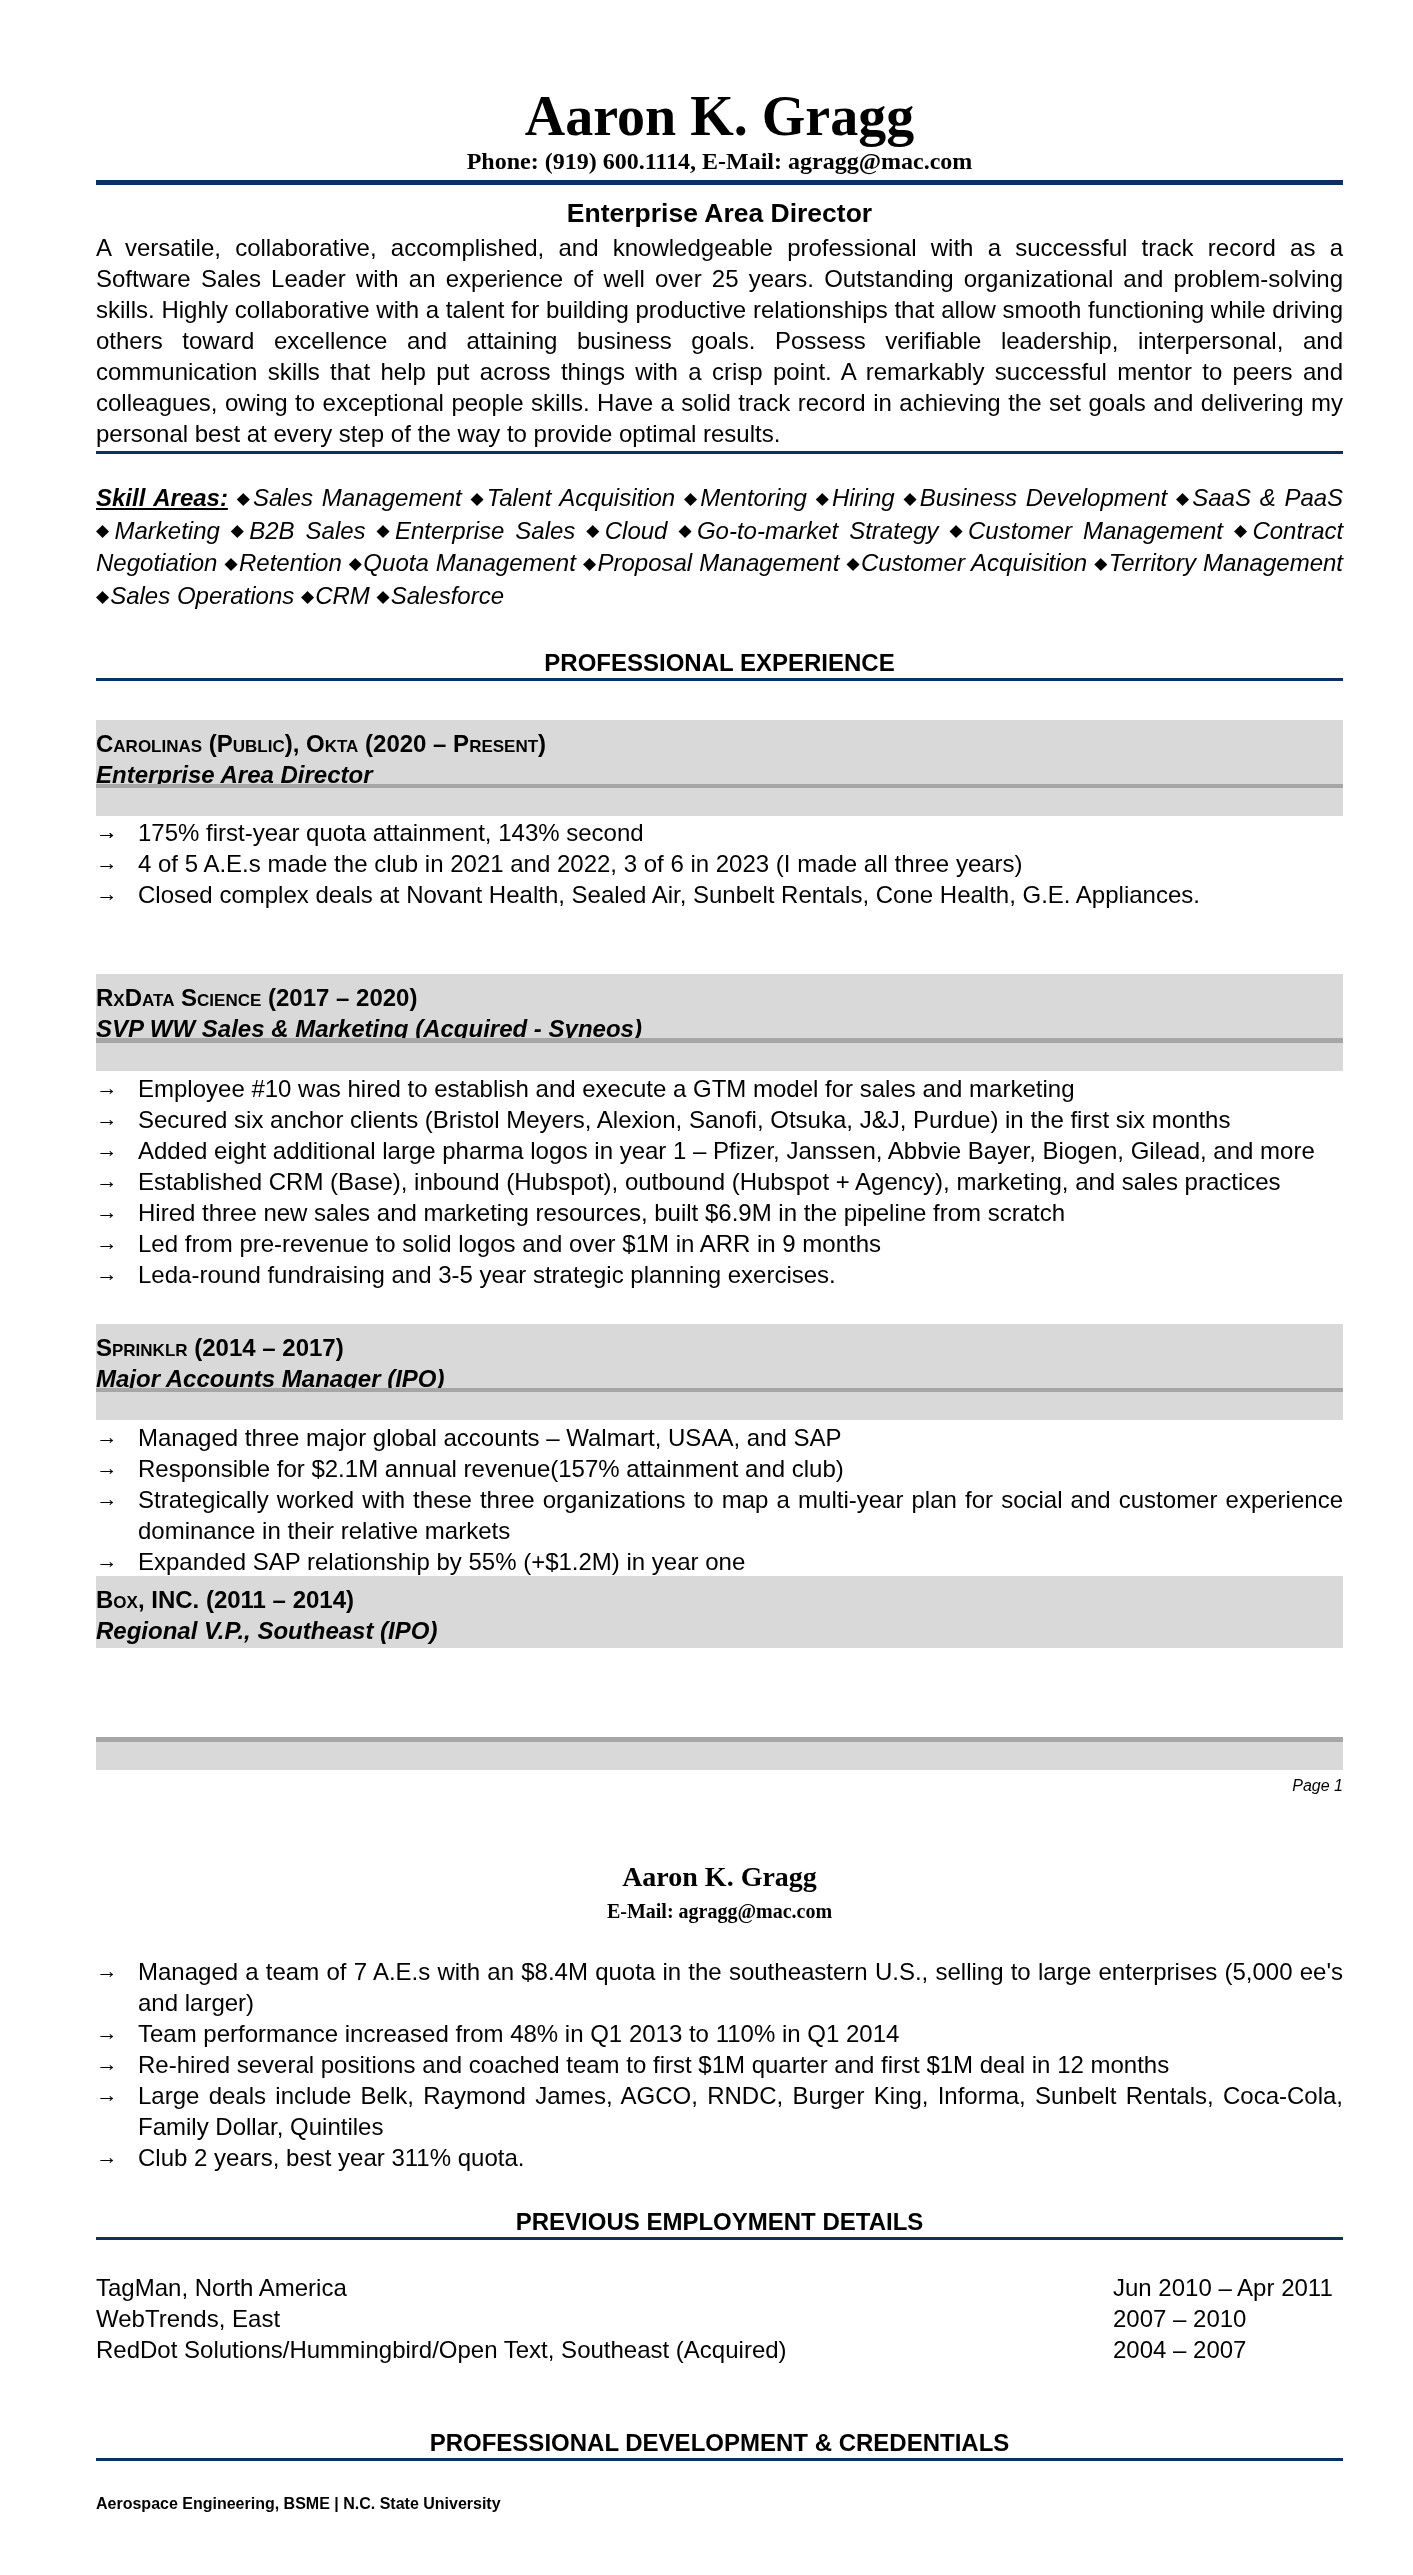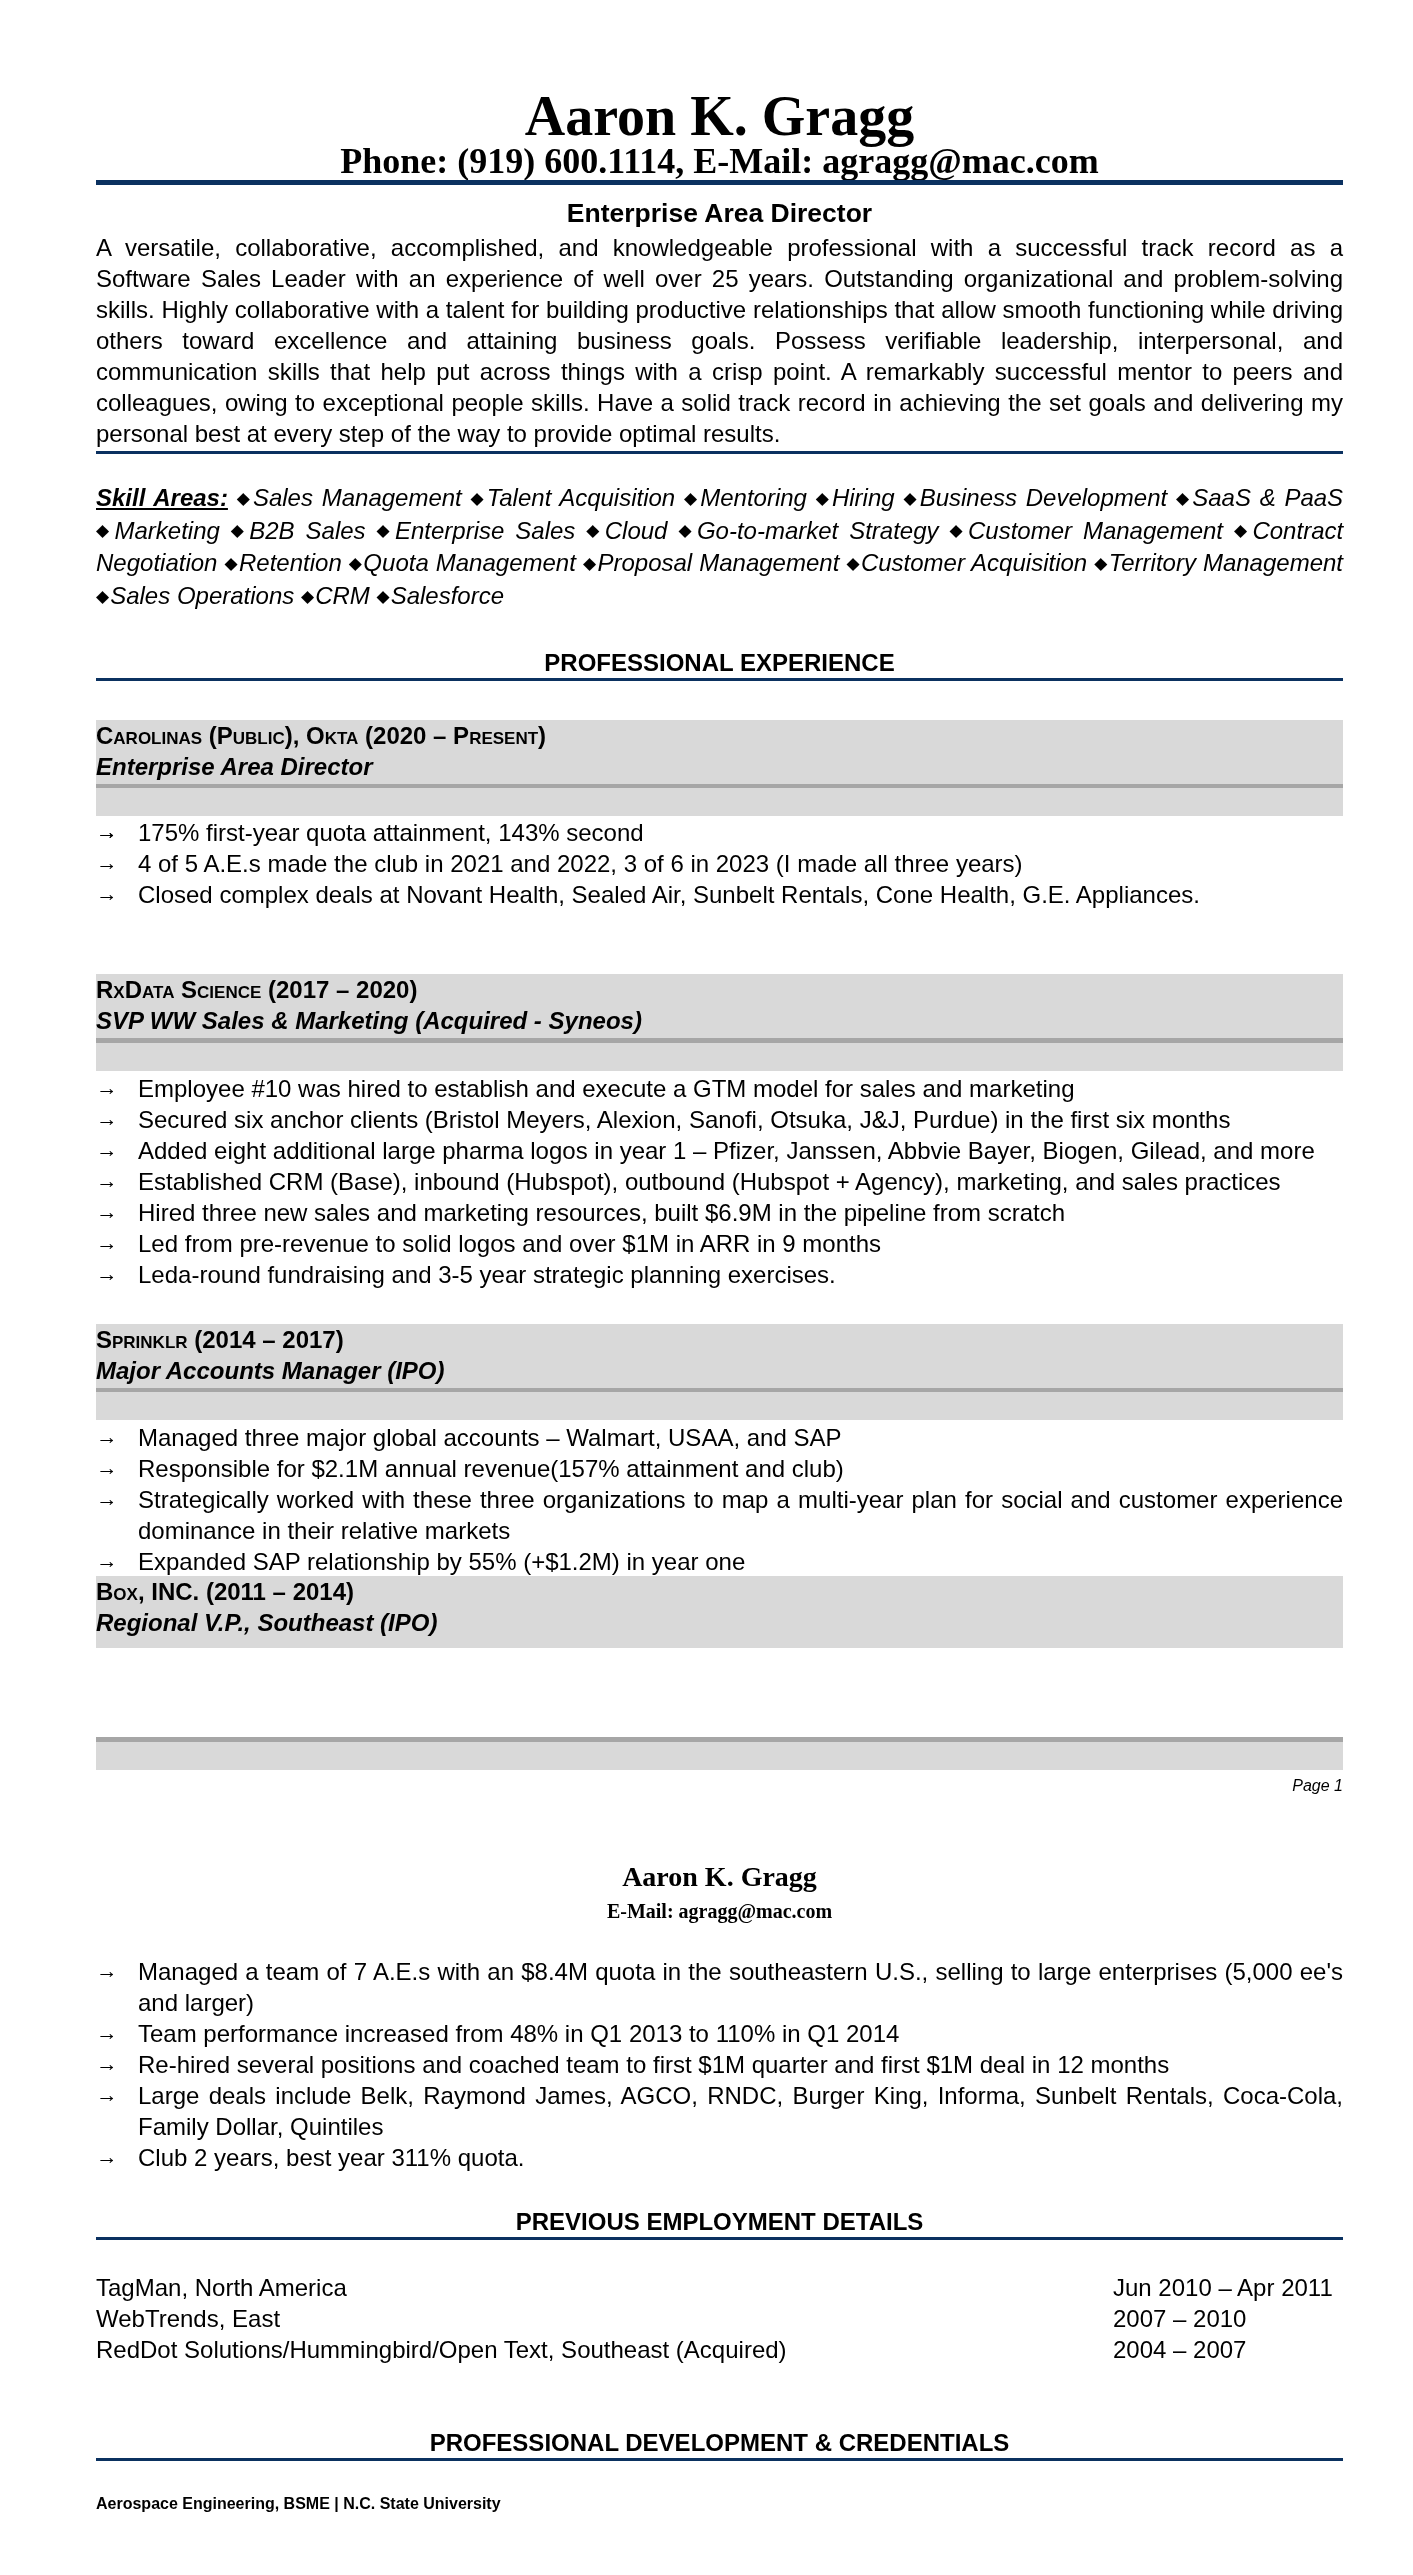--- a/index.html
+++ b/index.html
@@ -1,31 +1,31 @@
 <!DOCTYPE html>
 <html style="font-size:9px"><head>
 <meta charset="utf-8">
 <style>
   html, body { margin:0; padding:0; background:#fff; }
   body { width:1414px; height:2576px; position:relative; overflow:hidden; color:#000;
          font-family:"Liberation Sans", sans-serif; }
   .page { position:absolute; left:96px; width:1247px; }
   .serif { font-family:"Liberation Serif", serif; }
   .name { text-align:center; font-weight:bold; font-size:56px; line-height:62px; }
-  .contact { text-align:center; font-weight:bold; font-size:36px; line-height:34px; }
+  .contact { text-align:center; font-weight:bold; font-size:24px; line-height:34px; }
   .rule { height:5px; background:#0b3160; }
   .rule-thin { height:3.4px; background:#0b3160; }
   .headline { text-align:center; font-weight:bold; font-size:26.5px; line-height:33px; }
   .summary { text-align:justify; font-size:24px; line-height:31px; }
   .skills { text-align:justify; font-size:24px; line-height:32px; font-style:italic; }
   .skills .lbl { font-weight:bold; text-decoration:underline; }
   .diamond { font-style:normal; font-size:17px; vertical-align:2.3px; margin-right:1.1px; }
   .sec-title { text-align:center; font-weight:bold; font-size:24px; line-height:29px; }
   .job-head { background:#d9d9d9; }
-  .job-company { font-weight:bold; font-size:24px; line-height:31px; font-variant:small-caps; padding-top:0; }
+  .job-company { font-weight:bold; font-size:24px; line-height:31px; font-variant:small-caps; padding-top:8px; }
   .job-title { font-weight:bold; font-style:italic; font-size:24px; line-height:31px; }
   .job-bar { height:4.5px; background:#a6a6a6; }
   .job-gap { height:28px; background:#d9d9d9; }
   .bullets { list-style:none; margin:0; padding:0; font-size:24px; line-height:31px; }
   .bullets li { position:relative; padding-left:42px; text-align:justify; }
   .bullets li .arr { position:absolute; left:0; top:0; font-size:21.4px; }
   .emp-row { display:flex; font-size:24px; line-height:31px; }
   .emp-row .co { width:1017px; }
   .pagenum { font-style:italic; font-size:16px; text-align:right; }
   .edu { font-weight:bold; font-size:16px; }

